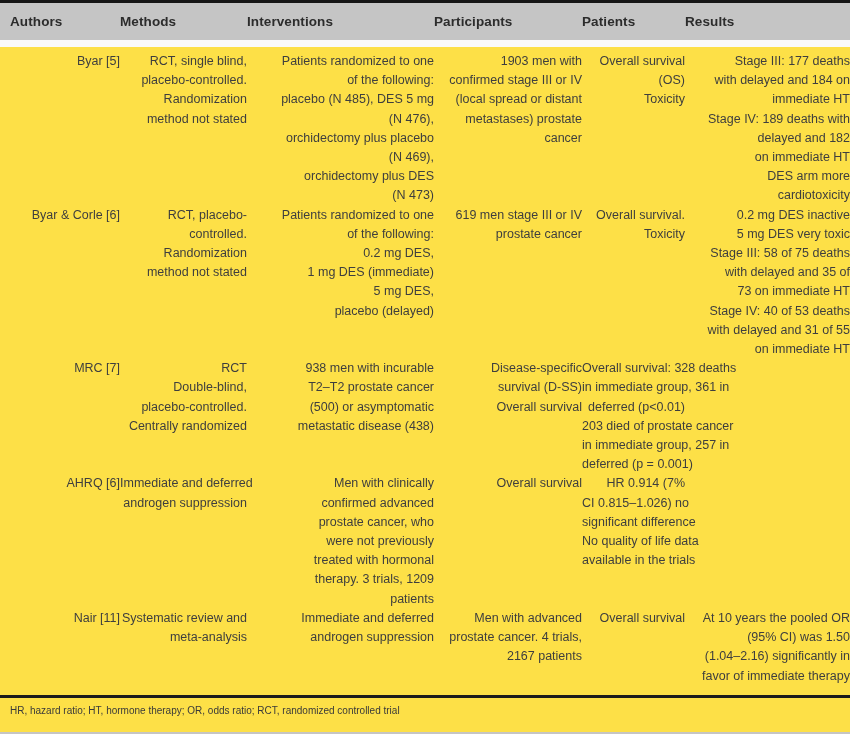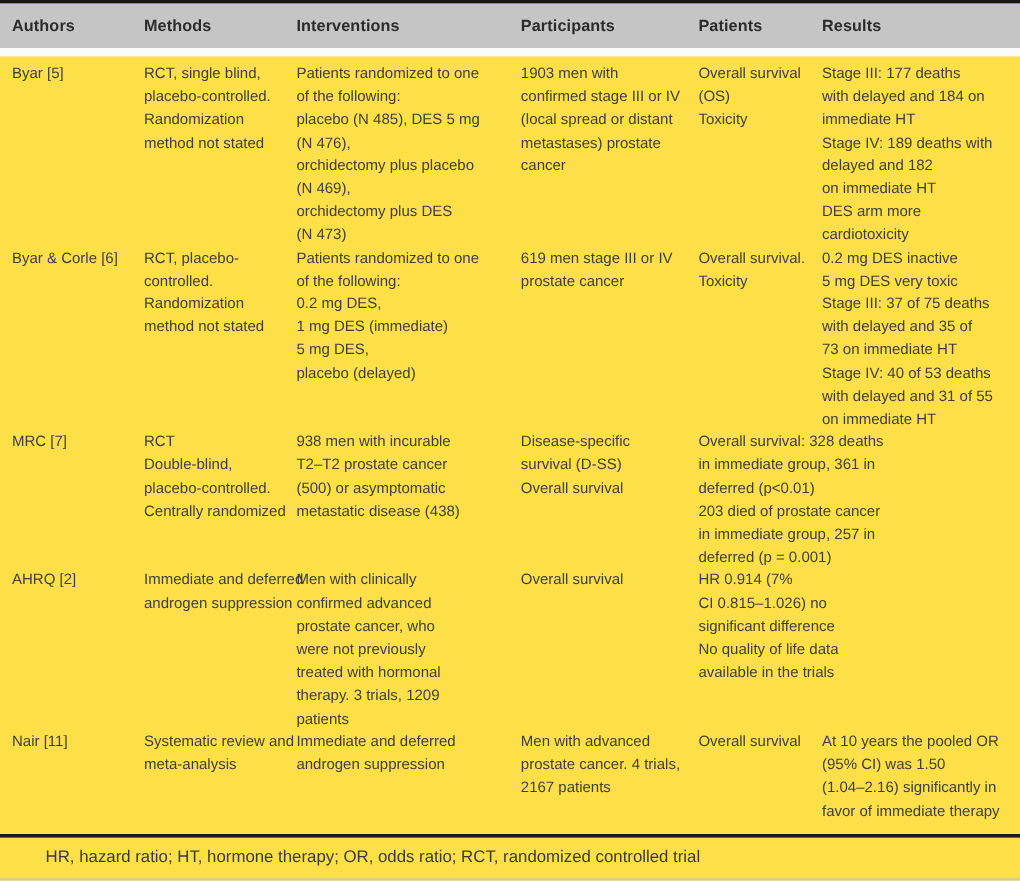--- a/index.html
+++ b/index.html
@@ -38,43 +38,43 @@
     letter-spacing: 0.1px;
   }
 
   .header-gap {
     height: 7px;
     background: #fafaf9;
   }
 
   .body {
     padding-top: 5px;
+    text-align: right;
   }
   .row { align-items: start; }
   .cell {
     font-size: 12.5px;
     line-height: 19.2px;
     white-space: pre;
     color: #3e3e3e;
   }
 
   .mid-rule {
     height: 3px;
     background: #1b1b1b;
     margin-top: 9px;
   }
 
   .footnote-band {
     height: 36px;
     padding: 7px 0 0 10px;
   }
   .footnote {
-    font-size: 14px;
+    font-size: 10px;
     color: #3a3a3a;
-    margin-left: 28px;
   }
 
   .bottom-rule {
     position: absolute;
     left: 0; right: 0; bottom: 0;
     height: 2px;
     background: #c6c5c3;
   }
 </style>
 </head>
@@ -139,21 +139,21 @@
 0.2 mg DES,
 1 mg DES (immediate)
 5 mg DES,
 placebo (delayed)</div>
       <div class="cell">619 men stage III or IV
 prostate cancer</div>
       <div class="cell">Overall survival.
 Toxicity</div>
       <div class="cell">0.2 mg DES inactive
 5 mg DES very toxic
-Stage III: 37 of 75 deaths
+Stage III: 58 of 75 deaths
 with delayed and 35 of
 73 on immediate HT
 Stage IV: 40 of 53 deaths
 with delayed and 31 of 55
 on immediate HT</div>
     </div>
 
     <div class="grid row">
       <div class="cell">MRC [7]</div>
       <div class="cell">RCT
@@ -169,21 +169,21 @@
 Overall survival</div>
       <div class="cell">Overall survival: 328 deaths
 in immediate group, 361 in
 deferred (p&lt;0.01)
 203 died of prostate cancer
 in immediate group, 257 in
 deferred (p = 0.001)</div>
     </div>
 
     <div class="grid row">
-      <div class="cell">AHRQ [2]</div>
+      <div class="cell">AHRQ [6]</div>
       <div class="cell">Immediate and deferred
 androgen suppression</div>
       <div class="cell">Men with clinically
 confirmed advanced
 prostate cancer, who
 were not previously
 treated with hormonal
 therapy. 3 trials, 1209
 patients</div>
       <div class="cell">Overall survival</div>

